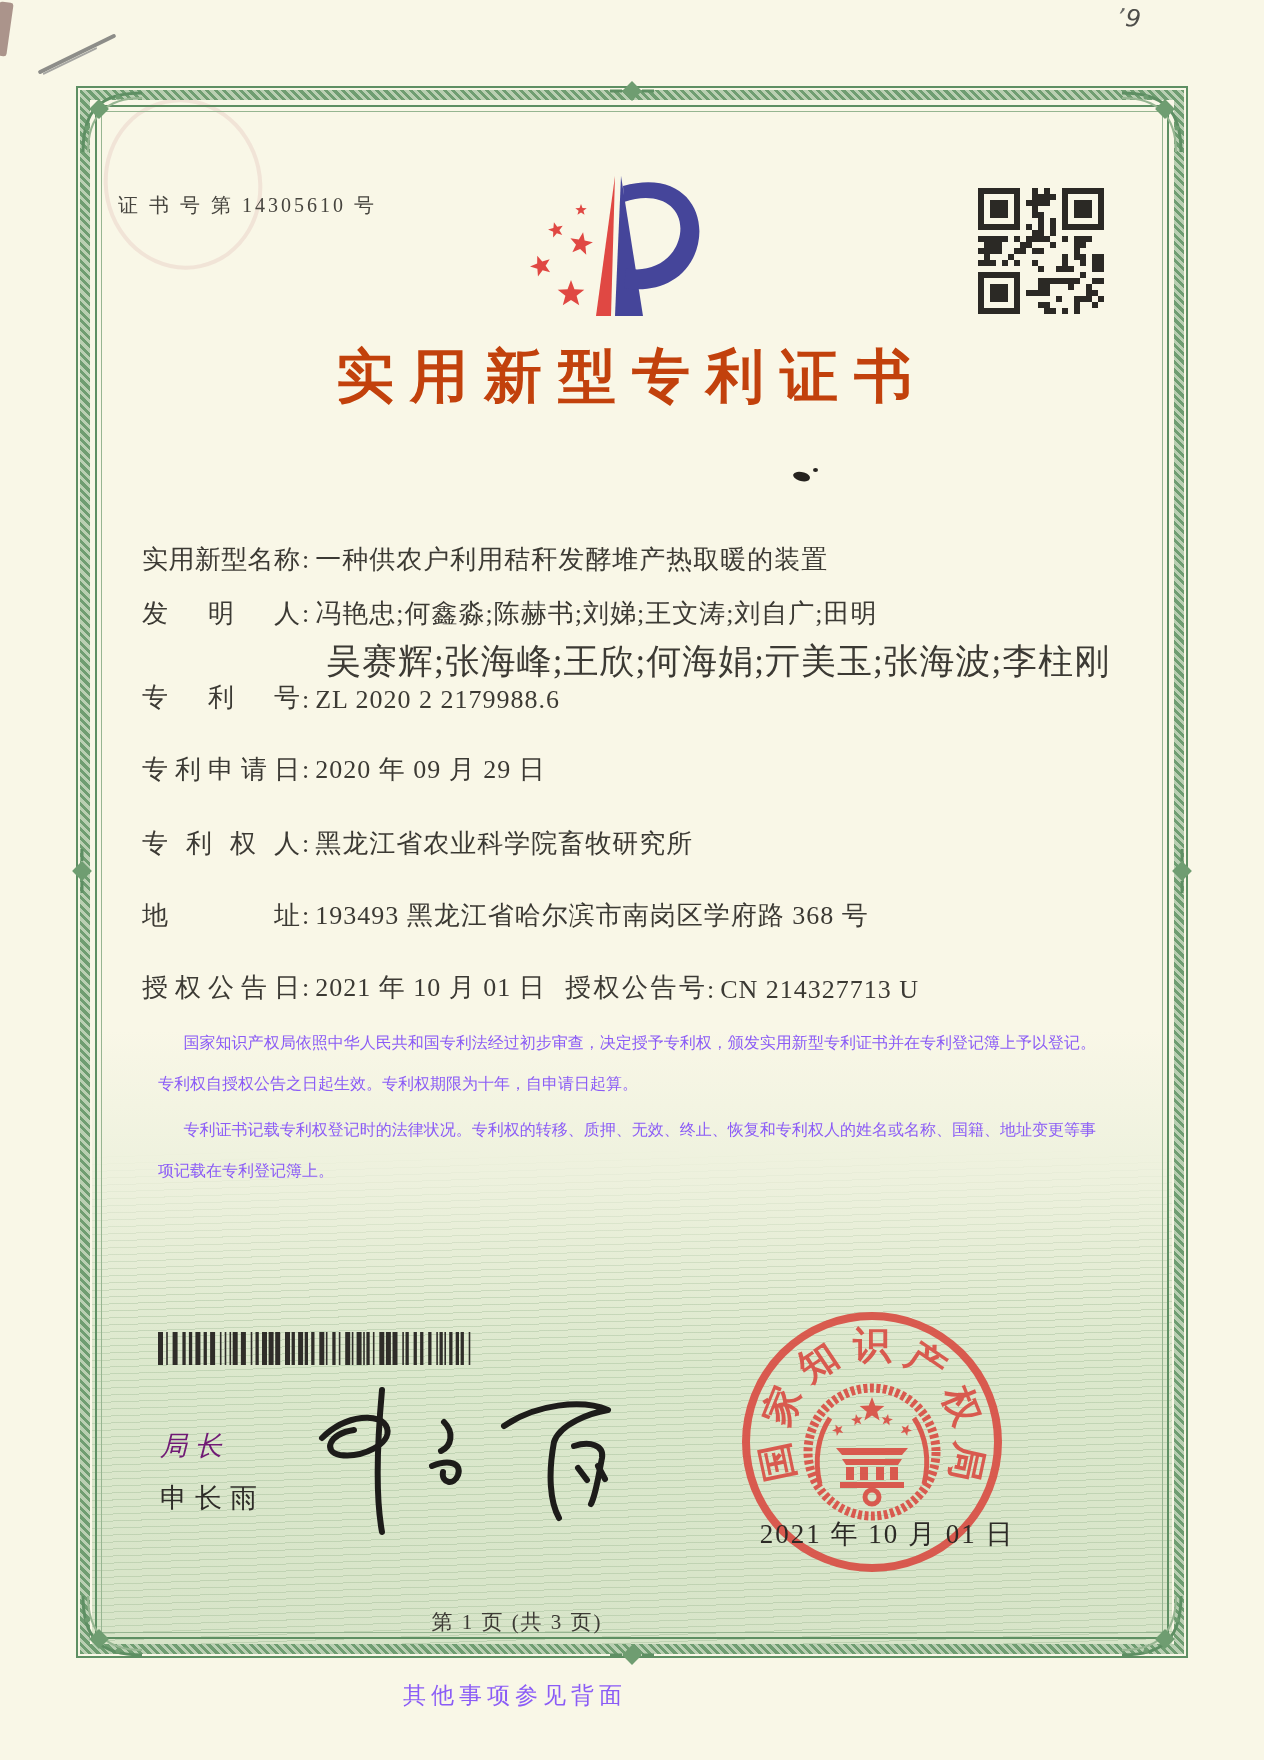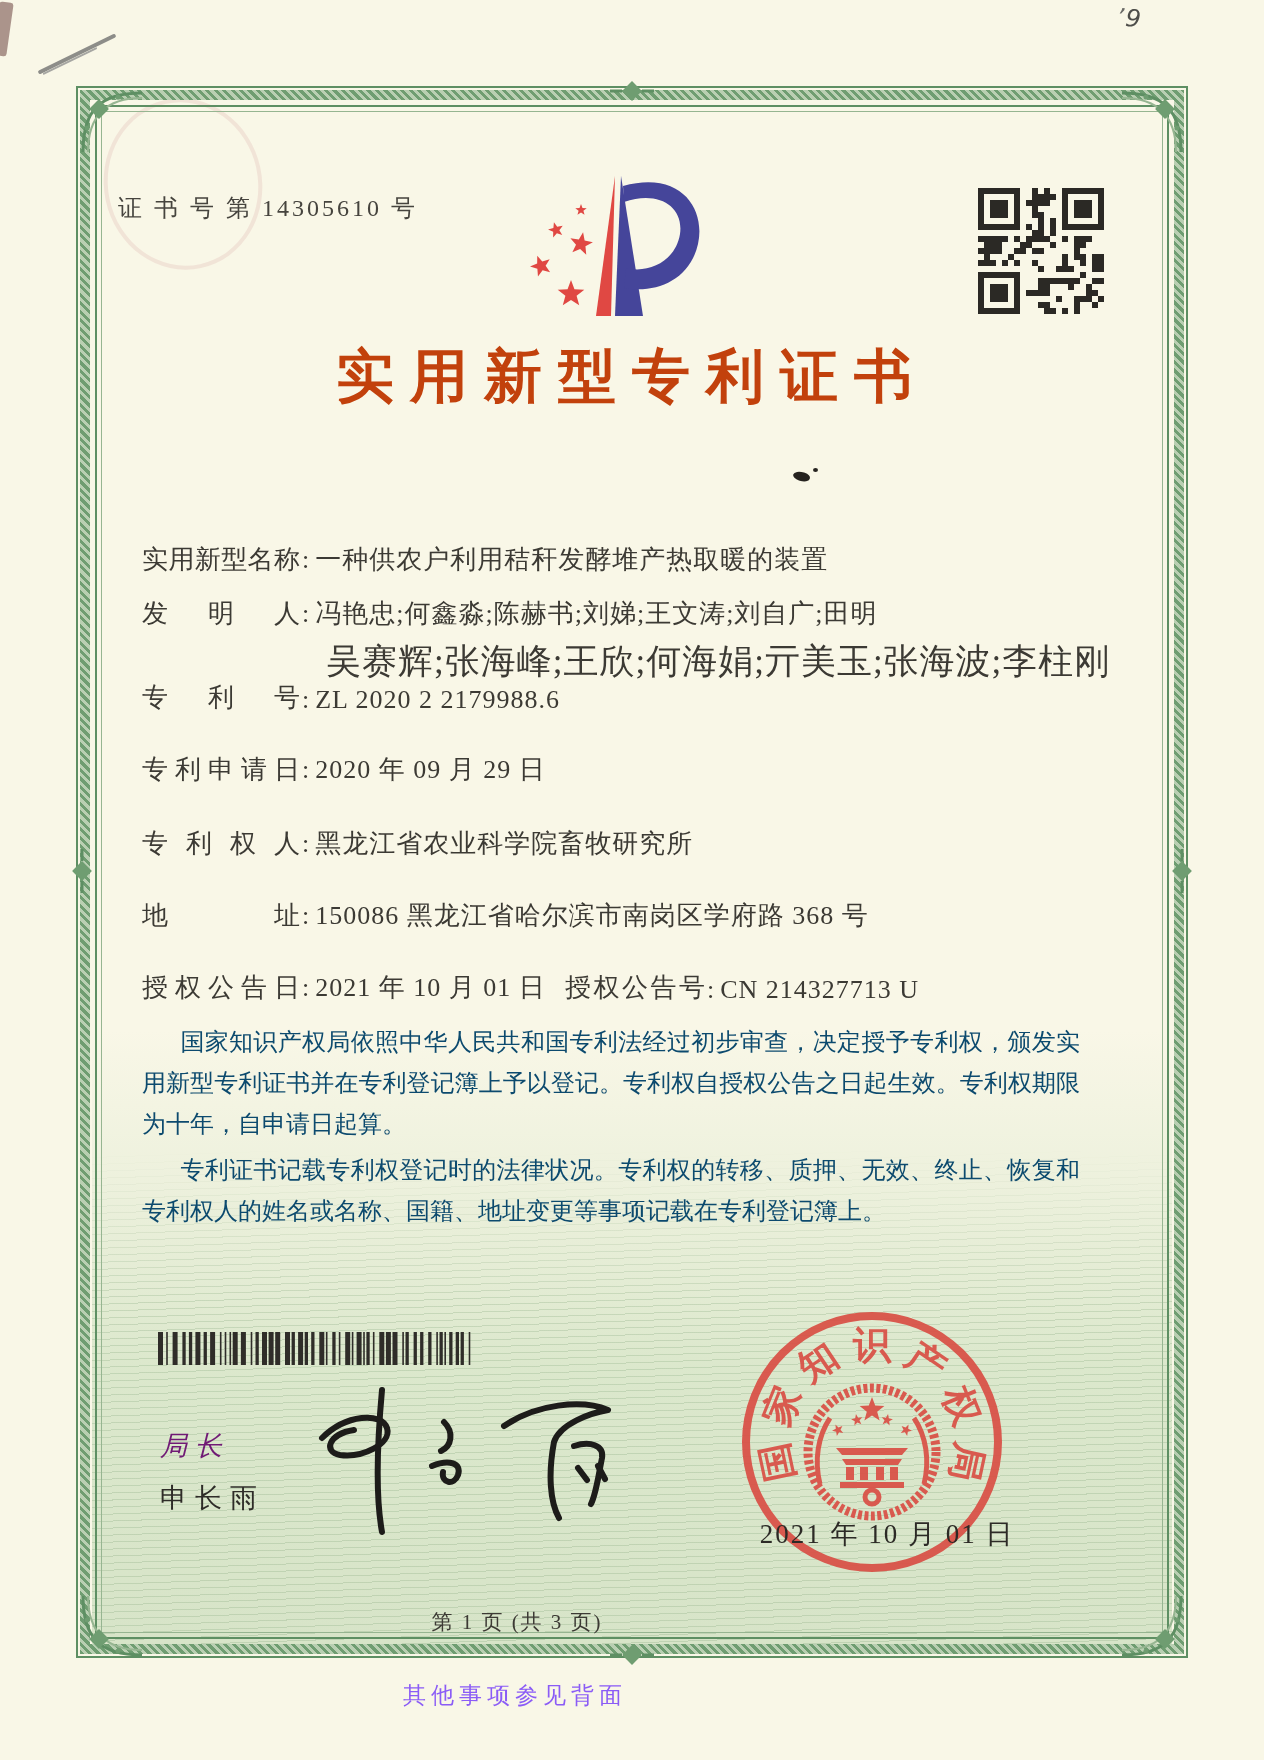--- a/index.html
+++ b/index.html
@@ -45,21 +45,21 @@
 
   
   .green-wash{position:absolute;left:92px;top:1030px;width:1080px;height:616px;z-index:0;
     background:linear-gradient(180deg,rgba(222,233,208,0) 0%,rgba(222,233,208,.45) 25%,rgba(216,230,201,.9) 55%,#d7e4c8 100%);}
   .green-lines{position:absolute;left:92px;top:1150px;width:1080px;height:496px;z-index:0;
     background:repeating-linear-gradient(178deg,rgba(120,158,114,.25) 0 1px,rgba(0,0,0,0) 1px 7px);
     -webkit-mask-image:linear-gradient(180deg,transparent 0,black 30%);
             mask-image:linear-gradient(180deg,transparent 0,black 30%);}
 
   
-  .cert-no{position:absolute;left:118px;top:192px;font-size:24px;letter-spacing:3px;color:#46443e;z-index:2;font-family:Liberation Serif, serif;}
+  .cert-no{position:absolute;left:118px;top:192px;font-size:20px;letter-spacing:3px;color:#46443e;z-index:2;font-family:Liberation Serif, serif;}
   .logo{position:absolute;left:508px;top:162px;width:214px;height:172px;z-index:2;}
   .qr{position:absolute;left:978px;top:188px;width:126px;height:126px;z-index:2;}
 
   .title{position:absolute;left:0;top:338px;width:1264px;text-align:center;
     font-size:58px;font-weight:700;letter-spacing:16px;color:#c2410c;z-index:2;}
 
   
   .frow{position:absolute;left:142px;font-size:26px;color:#3c3a34;z-index:2;white-space:nowrap;}
   .flabel{display:inline-block;width:158px;text-align:justify;text-align-last:justify;vertical-align:bottom;}
   .fcolon{display:inline-block;margin:0 6px 0 2px;}
@@ -69,22 +69,22 @@
   .inv-line2{position:absolute;left:326px;top:638px;font-size:35px;letter-spacing:1px;z-index:2;white-space:nowrap;}
   .frow.patentno{top:680px;}
   .frow.filing{top:752px;}
   .frow.patentee{top:826px;}
   .frow.address{top:898px;}
   .frow.grant{top:970px;}
   .grant2{position:absolute;left:565px;top:970px;font-size:26px;z-index:2;white-space:nowrap;}
   .grant2 .flabel{width:140px;}
 
   
-  .body-text{position:absolute;left:142px;top:1022px;width:938px;z-index:2;
-    font-size:24px;line-height:41px;color:#0c4a6e;text-align:justify;}
+  .body-text{position:absolute;left:158px;top:1022px;width:938px;z-index:2;
+    font-size:16px;line-height:41px;color:#8b5cf6;text-align:justify;}
   .body-text p{margin:0 0 5px 0;text-indent:1.6em;}
 
   
   .barcode{position:absolute;left:158px;top:1332px;width:316px;height:33px;z-index:2;}
   .sig-title{position:absolute;left:160px;top:1428px;font-size:27px;letter-spacing:8px;color:#701a75;z-index:2;font-style:italic;}
   .sig-name{position:absolute;left:160px;top:1480px;font-size:27px;letter-spacing:8px;color:#2e2c28;z-index:2;font-family:Liberation Serif, serif;}
   .signature{position:absolute;left:292px;top:1382px;width:344px;height:156px;z-index:2;}
   .seal{position:absolute;left:732px;top:1302px;width:280px;height:280px;z-index:3;opacity:.92;}
   .seal-date{position:absolute;left:742px;top:1516px;width:290px;text-align:center;
     font-size:27px;letter-spacing:2px;color:#2c2a26;z-index:4;}
@@ -313,21 +313,21 @@
   <div class="frow patentno">
     <span class="flabel">专利号</span><span class="fcolon">:</span><span class="fvalue">ZL 2020 2 2179988.6</span>
   </div>
   <div class="frow filing">
     <span class="flabel">专利申请日</span><span class="fcolon">:</span><span class="fvalue">2020 年 09 月 29 日</span>
   </div>
   <div class="frow patentee">
     <span class="flabel">专利权人</span><span class="fcolon">:</span><span class="fvalue">黑龙江省农业科学院畜牧研究所</span>
   </div>
   <div class="frow address">
-    <span class="flabel">地址</span><span class="fcolon">:</span><span class="fvalue">150086 黑龙江省哈尔滨市南岗区学府路 368 号</span>
+    <span class="flabel">地址</span><span class="fcolon">:</span><span class="fvalue">193493 黑龙江省哈尔滨市南岗区学府路 368 号</span>
   </div>
   <div class="frow grant">
     <span class="flabel">授权公告日</span><span class="fcolon">:</span><span class="fvalue">2021 年 10 月 01 日</span>
   </div>
   <div class="grant2">
     <span class="flabel">授权公告号</span><span class="fcolon">:</span><span class="fvalue">CN 214327713 U</span>
   </div>
 
   <div class="body-text">
     <p>国家知识产权局依照中华人民共和国专利法经过初步审查，决定授予专利权，颁发实用新型专利证书并在专利登记簿上予以登记。专利权自授权公告之日起生效。专利权期限为十年，自申请日起算。</p>

